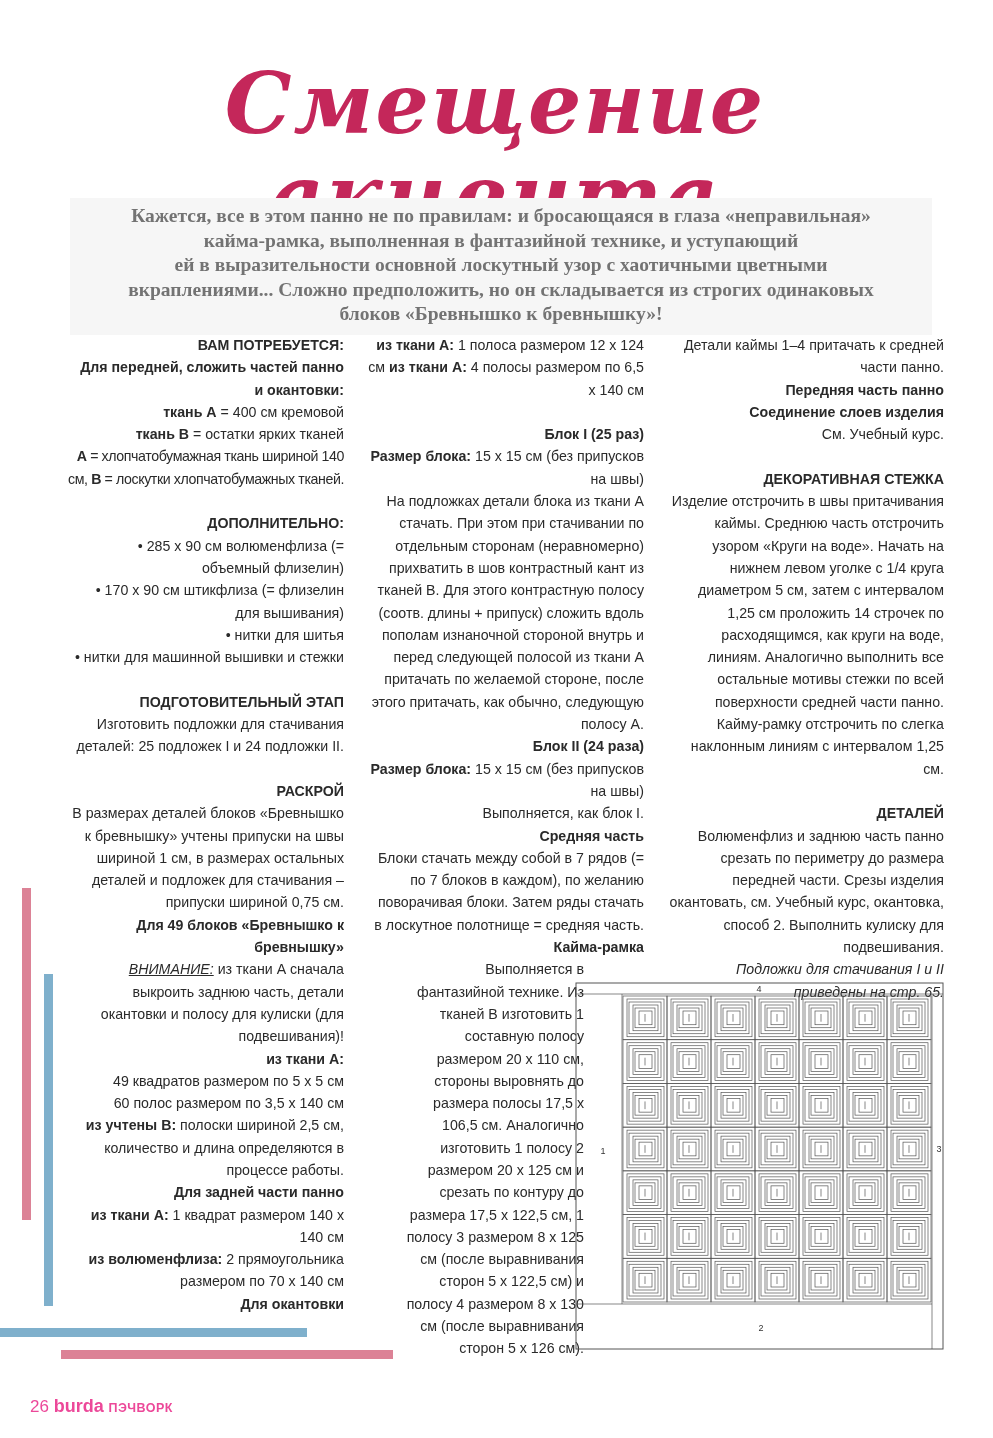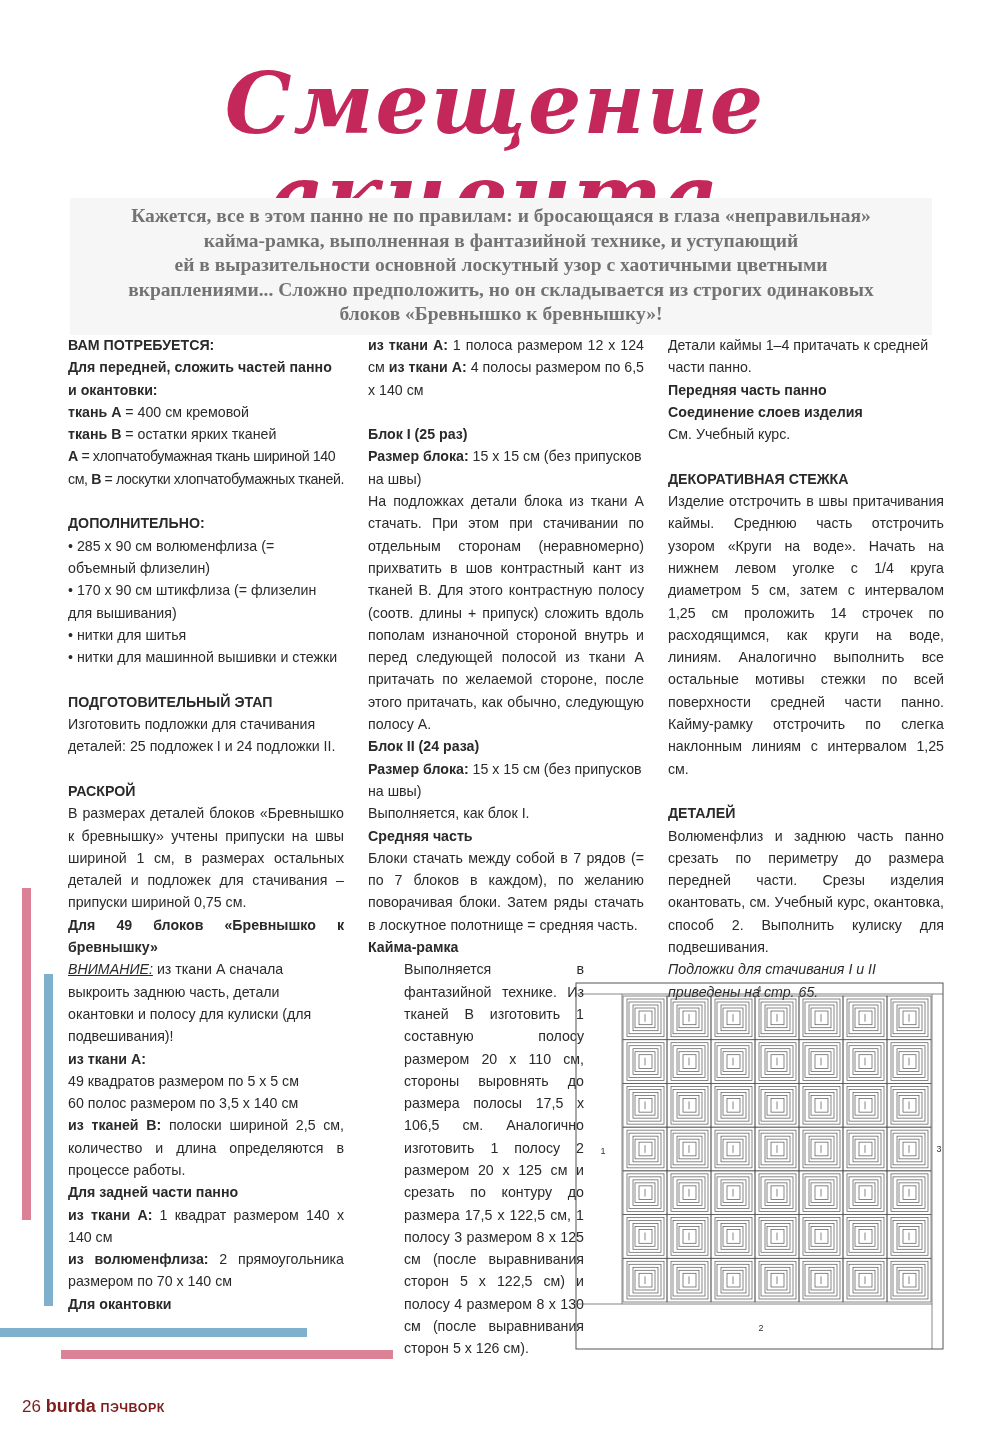--- a/index.html
+++ b/index.html
@@ -3,29 +3,29 @@
 <meta charset="utf-8">
 <style>
   html, body { margin:0; padding:0; background:#ffffff; }
   body { width:993px; height:1438px; position:relative; overflow:hidden; font-family:"Liberation Sans", sans-serif; color:#2a2a2a; }
   .title { position:absolute; left:95px; top:58px; width:800px; text-align:center; font-family:"DejaVu Serif", serif; font-style:italic; font-size:84px; color:#c4275a; letter-spacing:2px; line-height:1.1;font-weight:bold; }
   .lead { position:absolute; left:70px; top:198px; width:862px; background:#f6f6f6; padding:6px 0 8px; text-align:center; font-family:"Liberation Serif", serif; font-size:19.5px; line-height:24.5px; color:#737373; font-weight:bold; }
   .col { position:absolute; top:334px; width:276px; font-size:14.2px; line-height:22.3px; }
   .col1 { left:68px; }
   .col2 { left:368px; }
   .col3 { left:668px; }
-  .col p { margin:0; }
+  .col p { margin:0;text-align:right; }
   .gap { height:22.3px; }
   .just { text-align:justify; }
   .b { font-weight:bold; }
   .it { font-style:italic; }
   .u { text-decoration:underline; font-style:italic; }
   .col2 .narrow { width:180px;margin-left:36px; }
   .bar { position:absolute; }
-  .footer { position:absolute; left:22px; top:1396px; font-size:17px; color:#7f1d1d; }
+  .footer { position:absolute; left:30px; top:1396px; font-size:17px; color:#ec4899; }
   .footer .brand { font-weight:bold; font-size:18px; }
   .footer .sec { font-weight:bold; font-size:12.5px; letter-spacing:0.5px; }
   .diagram { position:absolute; left:575px; top:982px; width:376px; height:368px; }
   .diagram svg { display:block; }
 </style>
 </head>
 <body>
 
 <div class="title">Смещение акцента</div>
 
@@ -53,21 +53,21 @@
   <p class="b">ПОДГОТОВИТЕЛЬНЫЙ ЭТАП</p>
   <p>Изготовить подложки для стачивания деталей: 25 подложек I и 24 подложки II.</p>
   <div class="gap"></div>
   <p class="b">РАСКРОЙ</p>
   <p class="just">В размерах деталей блоков «Бревнышко к бревнышку» учтены припуски на швы шириной 1 см, в размерах остальных деталей и подложек для стачивания – припуски шириной 0,75 см.</p>
   <p class="b just">Для 49 блоков «Бревнышко к бревнышку»</p>
   <p><span class="u">ВНИМАНИЕ:</span><span> из ткани А сначала выкроить заднюю часть, детали окантовки и полосу для кулиски (для подвешивания)!</span></p>
   <p class="b">из ткани А:</p>
   <p>49 квадратов размером по 5 х 5 см</p>
   <p>60 полос размером по 3,5 х 140 см</p>
-  <p class="just"><span class="b">из тканей В:</span><span> полоски шириной 2,5 см, количество и длина определяются в процессе работы.</span></p>
+  <p class="just"><span class="b">из учтены В:</span><span> полоски шириной 2,5 см, количество и длина определяются в процессе работы.</span></p>
   <p class="b">Для задней части панно</p>
   <p class="just"><span class="b">из ткани А:</span><span> 1 квадрат размером 140 х 140 см</span></p>
   <p class="just"><span class="b">из волюменфлиза:</span><span> 2 прямоугольника размером по 70 х 140 см</span></p>
   <p class="b">Для окантовки</p>
 </div>
 
 <div class="col col2">
   <p class="just"><span class="b">из ткани А:</span><span> 1 полоса размером 12 х 124 см </span><span class="b">из ткани А:</span><span> 4 полосы размером по 6,5 х 140 см</span></p>
   <div class="gap"></div>
   <p class="b">Блок I (25 раз)</p>

